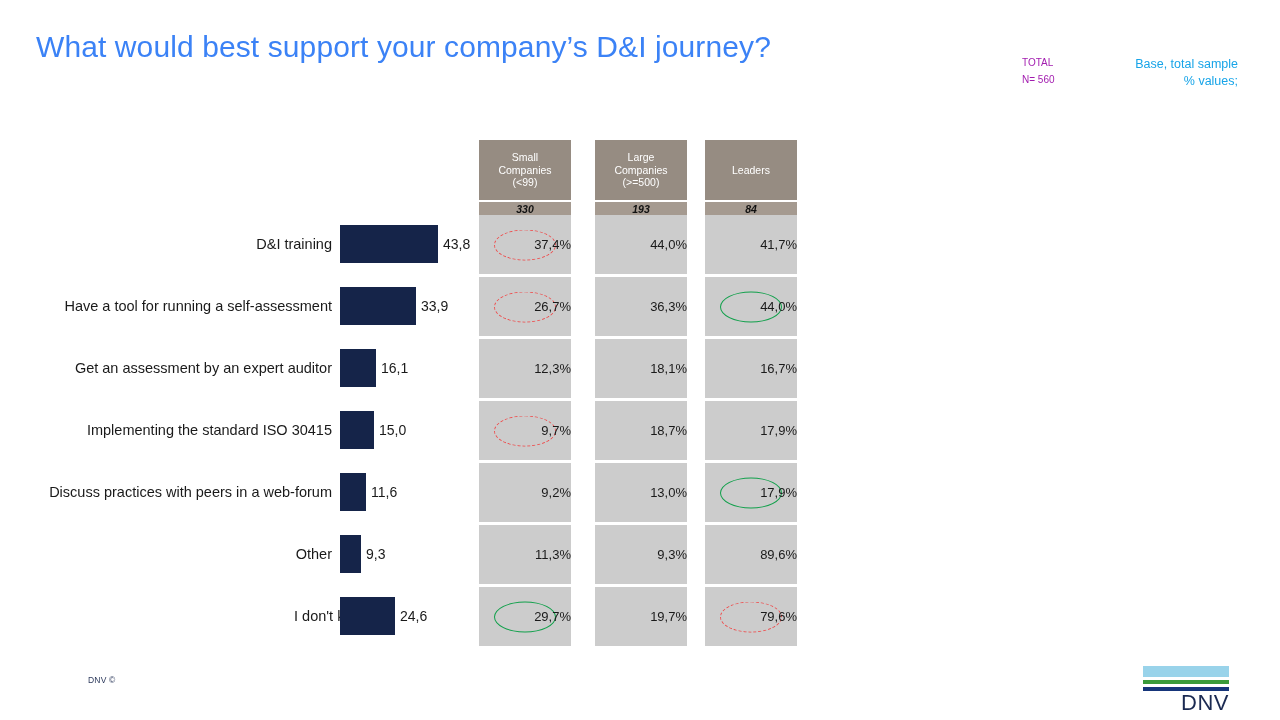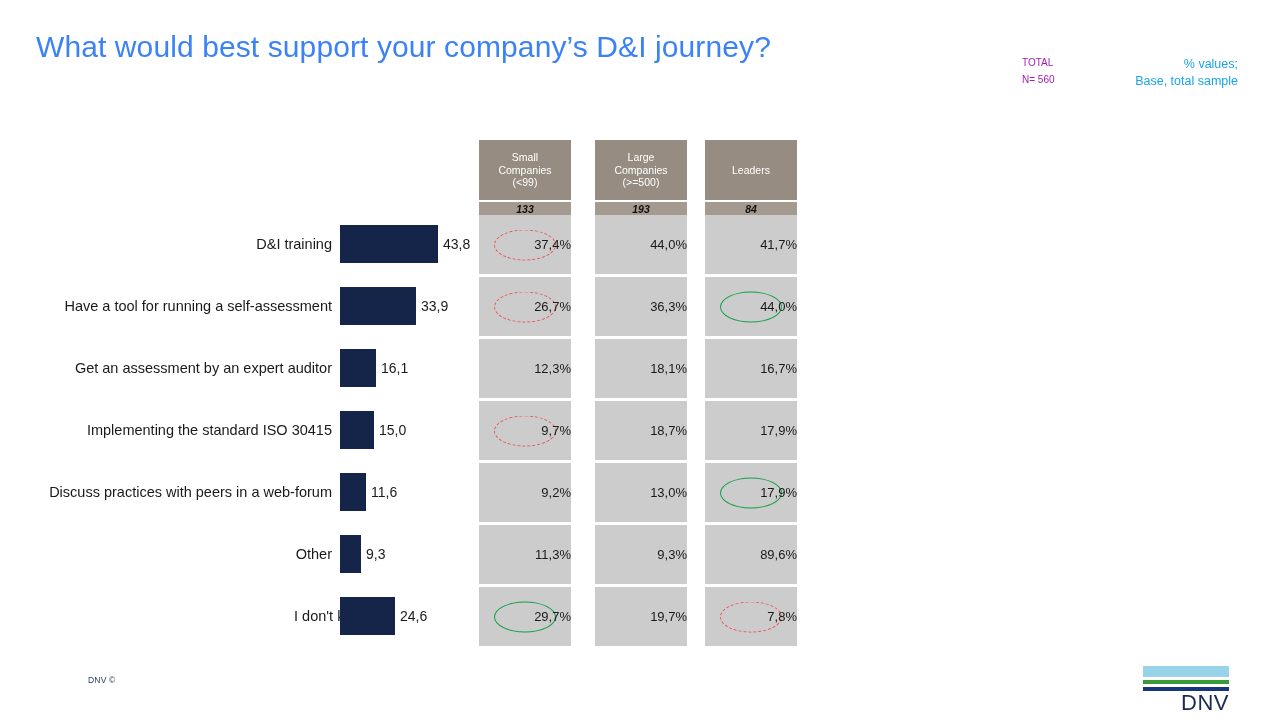--- a/index.html
+++ b/index.html
@@ -195,22 +195,22 @@
     text-align:right; font-size:22px; color:#1b2a52; letter-spacing:0.5px;
     line-height:24px;
   }
 </style>
 </head>
 <body>
 
 <div id="slide-title">What would best support your company’s D&amp;I journey?</div>
 
 <div id="note-block">
+  <div>Base, total sample</div>
   <div>% values;</div>
-  <div>Base, total sample</div>
 </div>
 <div id="total-block">
   <div>TOTAL</div>
   <div>N= 560</div>
 </div>
 
 <div id="bar-chart">
     <div class="bar-row" style="top: 0px;">
       <div class="bar-label">D&amp;I training</div>
       <div class="bar-rect" style="width: 98px;"></div>
@@ -250,21 +250,21 @@
 
 <div id="matrix">
     <div class="col" style="left: 0px;">
       <div class="col-header">
         <div>
           <div>Small</div>
           <div>Companies</div>
           <div>(&lt;99)</div>
         </div>
       </div>
-      <div class="col-count">133</div>
+      <div class="col-count">330</div>
       <div class="cells">
         <div class="cell">
           <div class="ellipse red"></div>
           <span class="val">37,4%</span>
         </div>
         <div class="cell">
           <div class="ellipse red"></div>
           <span class="val">26,7%</span>
         </div>
         <div class="cell">
@@ -342,21 +342,21 @@
         </div>
         <div class="cell">
           <div class="ellipse green"></div>
           <span class="val">17,9%</span>
         </div>
         <div class="cell">
           <span class="val">89,6%</span>
         </div>
         <div class="cell">
           <div class="ellipse red"></div>
-          <span class="val">7,8%</span>
+          <span class="val">79,6%</span>
         </div>
       </div>
     </div>
   </div>
 
 <div id="footer-copyright">DNV ©</div>
 <div id="dnv-logo">
   <div class="lb1"></div>
   <div class="lb2"></div>
   <div class="lb3"></div>

